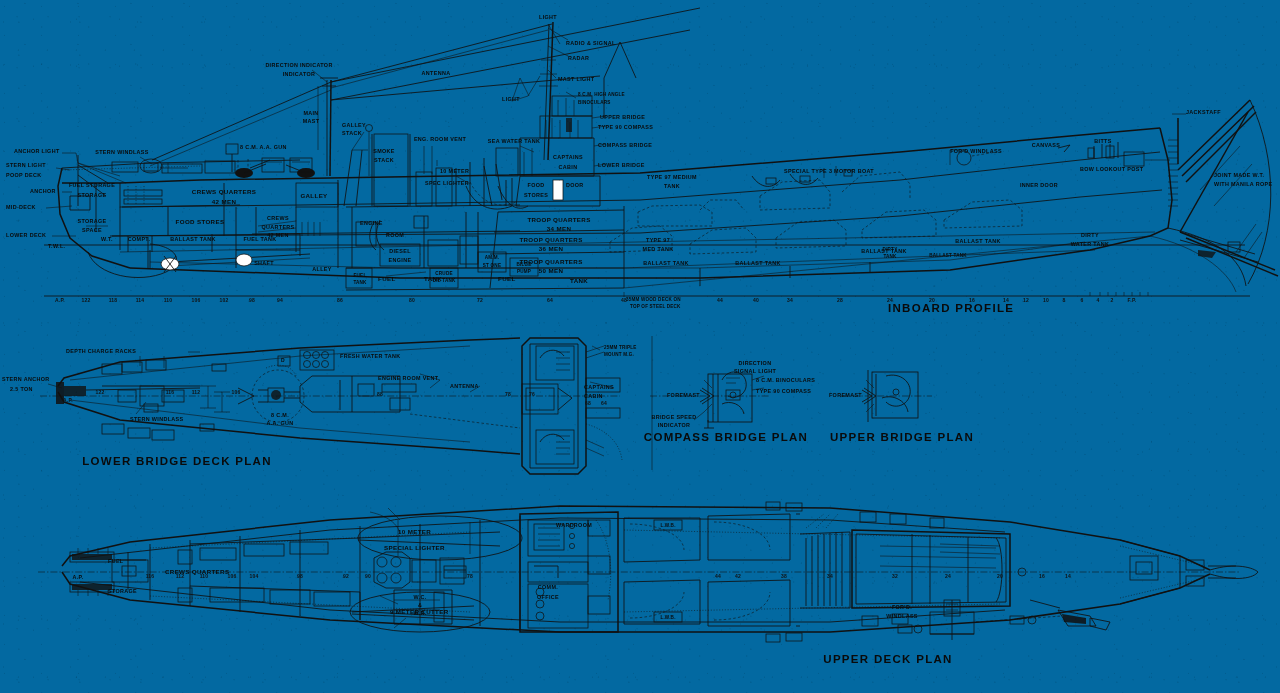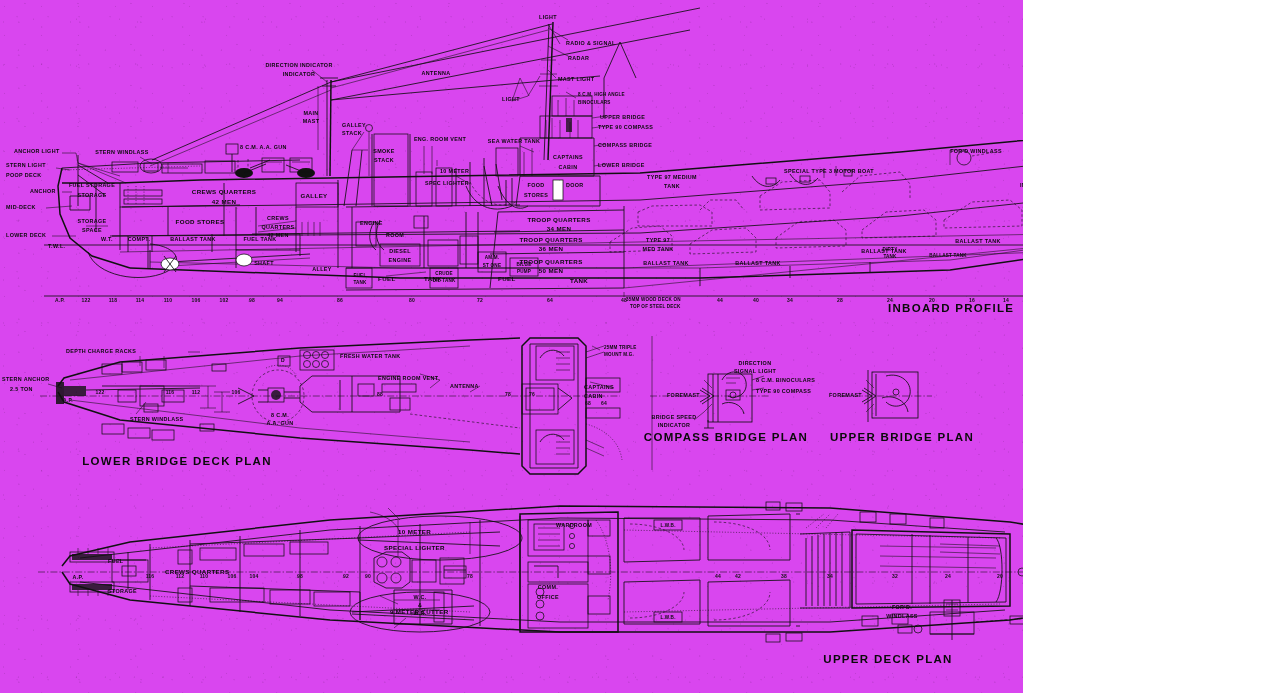--- a/index.html
+++ b/index.html
@@ -1,18 +1,18 @@
 <!DOCTYPE html>
 <html><head>
 <meta charset="utf-8">
 <style>
   html,body{margin:0;padding:0;background:#fff;}
   #sheet{
-    position:relative;width:1023px;height:693px;overflow:hidden;
-    background:#d946ef;
+    position:relative;width:1280px;height:693px;overflow:hidden;
+    background:#0369a1;
     font-family:"Liberation Sans", sans-serif;
     color:#0d0d0d;
   }
   
   #grain{position:absolute;inset:0;pointer-events:none;opacity:.55;
     background-image:
       radial-gradient(circle at 12% 22%, rgba(0,0,0,.20) .6px, transparent .9px),
       radial-gradient(circle at 47% 8%, rgba(0,0,0,.16) .6px, transparent .9px),
       radial-gradient(circle at 78% 41%, rgba(0,0,0,.18) .6px, transparent .9px),
       radial-gradient(circle at 31% 67%, rgba(0,0,0,.15) .6px, transparent .9px),

